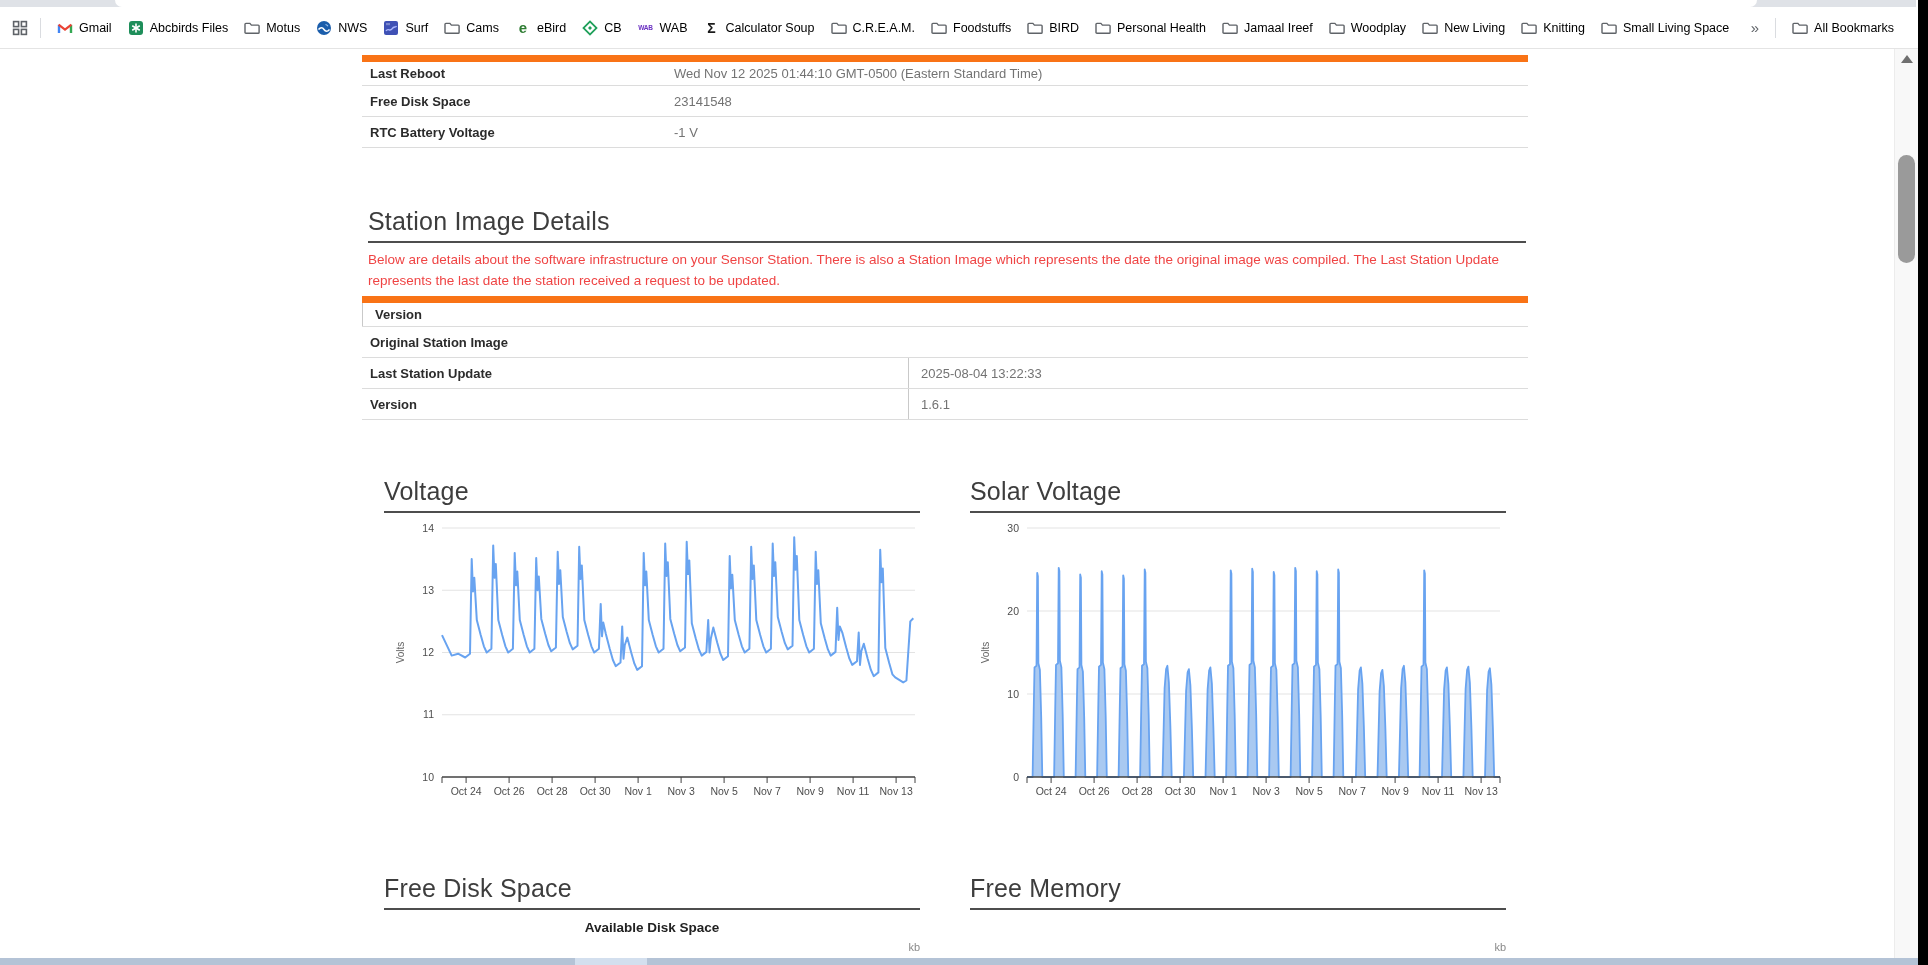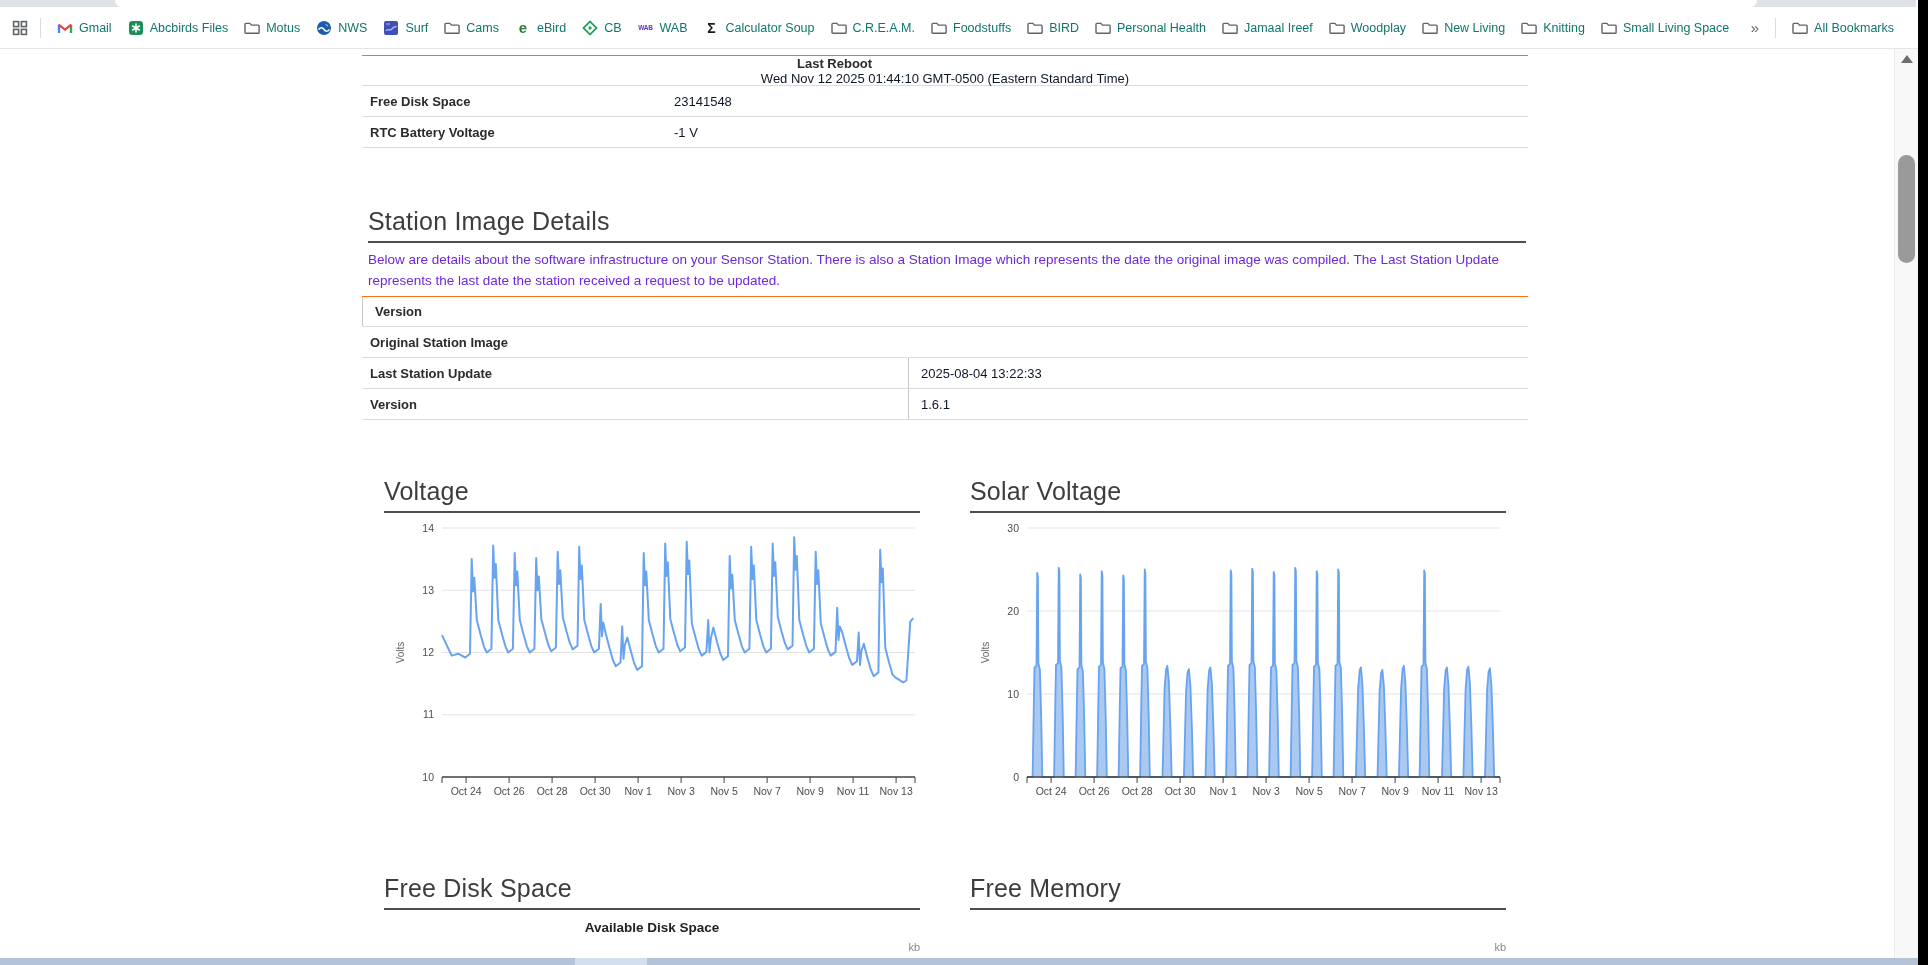--- a/index.html
+++ b/index.html
@@ -13,43 +13,43 @@
 
   
   #bookmarks-bar{position:absolute;left:0;top:7px;width:1916px;height:41px;background:#fff;
     display:flex;align-items:center;padding:0 14px 0 8px;box-sizing:border-box;}
   #bm-underline{position:absolute;left:0;top:48px;width:1918px;height:1px;background:#e4e4e4;}
   .apps-btn{width:24px;height:24px;display:flex;align-items:center;justify-content:center;cursor:pointer;flex:0 0 auto;}
   .bm-divider{width:1px;height:20px;background:#dadce0;margin:0 8px;flex:0 0 auto;}
   #bm-items{display:flex;align-items:center;flex:0 1 auto;min-width:0;overflow:hidden;}
   .bm-item{display:flex;align-items:center;gap:6px;padding:4px 8px;border-radius:6px;cursor:pointer;white-space:nowrap;flex:0 0 auto;}
   .bm-icon{width:16px;height:16px;display:flex;align-items:center;justify-content:center;flex:0 0 auto;}
-  .bm-label{font-size:12.5px;color:#0f766e;}
+  .bm-label{font-size:12.5px;color:#000000;}
   .bm-right{margin-left:auto;display:flex;align-items:center;flex:0 0 auto;}
   .bm-chevron{font-size:15px;color:#5f6368;padding:2px 8px;cursor:pointer;}
   .txt-ico{font-weight:bold;line-height:16px;}
 
   
   #page{position:absolute;left:0;top:49px;width:1894px;height:909px;background:#fff;}
 
   .datatable{position:absolute;box-sizing:border-box;}
   .dt-row{display:flex;align-items:center;height:31px;border-bottom:1px solid #dcdcdc;box-sizing:border-box;}
-  .dt-row.first{border-top:1px solid #f97316;flex-direction:column;}
+  .dt-row.first{border-top:7px solid #f97316;}
   .dt-lbl{font-size:13px;font-weight:bold;color:#2b2b2b;padding-left:8px;box-sizing:border-box;}
-  .dt-val{font-size:13px;color:#0f172a;}
+  .dt-val{font-size:13px;color:#737373;}
   #sys-table{left:362px;top:6px;width:1166px;}
   #sys-table .dt-lbl{width:312px;}
   #sid-table{left:362px;top:247px;width:1166px;}
   #sid-table .dt-lbl{width:546px;}
   #sid-table .dt-val{border-left:1px solid #c9c9c9;padding-left:12px;align-self:stretch;display:flex;align-items:center;flex:1;}
   #sid-table .hdr .dt-val{font-weight:bold;color:#2b2b2b;}
 
   .sec-title{position:absolute;font-size:25px;color:#3d3d3d;border-bottom:2px solid#4d4d4d;padding-bottom:5px;letter-spacing:0.2px;}
   #sid-title{left:368px;top:158px;width:1158px;}
-  #sid-desc{position:absolute;left:368px;top:201px;width:1158px;font-size:13.5px;line-height:20.5px;color:#6d28d9;margin:0;}
+  #sid-desc{position:absolute;left:368px;top:201px;width:1158px;font-size:13.5px;line-height:20.5px;color:#ef4444;margin:0;}
 
   #h-voltage{left:384px;top:428px;width:536px;}
   #h-solar{left:970px;top:428px;width:536px;}
   #h-fds{left:384px;top:825px;width:536px;}
   #h-fm{left:970px;top:825px;width:536px;}
 
   #chart-voltage{position:absolute;left:384px;top:463px;width:540px;height:292px;}
   #chart-solar{position:absolute;left:970px;top:463px;width:540px;height:292px;}
 
   .chart-sub{position:absolute;width:536px;text-align:center;font-size:13.5px;font-weight:bold;color:#222;}

